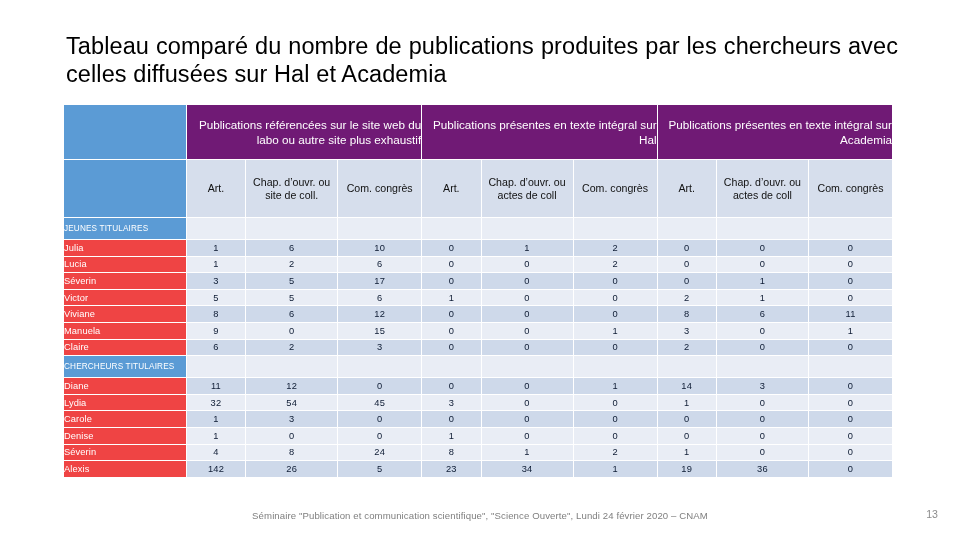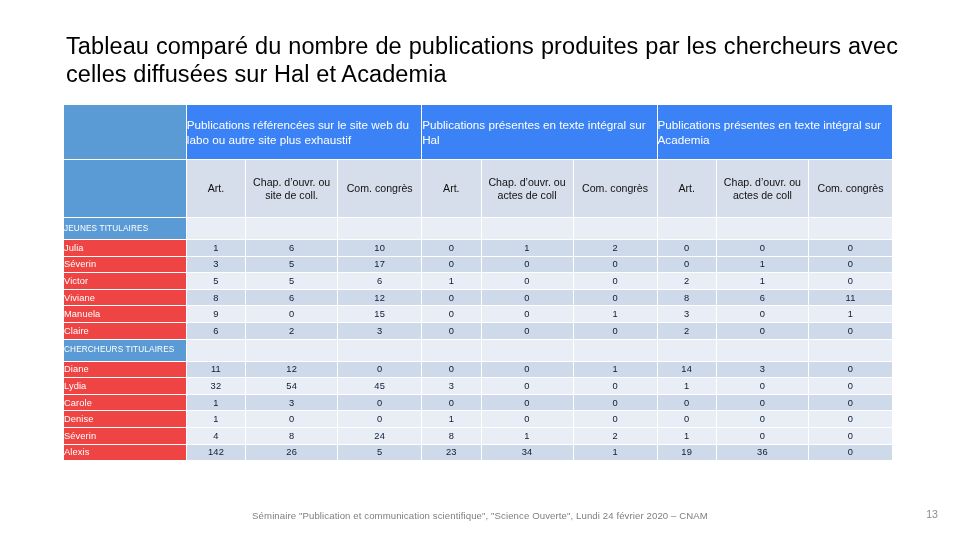--- a/index.html
+++ b/index.html
@@ -48,25 +48,25 @@
   }
 
   
   .col-label  { width: 120px; }
   .col-art    { width: 58px; }
   .col-chap   { width: 90px; }
   .col-com    { width: 82px; }
 
   
   .grp-head {
-    background: #3b82f6;
+    background: #701a75;
     color: #ffffff;
     font-size: 11.7px;
     line-height: 15.5px;
-    text-align: left;
+    text-align: right;
     font-weight: 700;
     height: 54px;
     padding: 2px 4px;
   }
   .grp-head-blank {
     background: #5B9BD5;
     height: 54px;
   }
 
   
@@ -196,20 +196,32 @@
         <td class="num-cell">1</td>
         <td class="num-cell">6</td>
         <td class="num-cell">10</td>
         <td class="num-cell">0</td>
         <td class="num-cell">1</td>
         <td class="num-cell">2</td>
         <td class="num-cell">0</td>
         <td class="num-cell">0</td>
         <td class="num-cell">0</td>
       </tr>
+      <tr class="band-light">
+        <td class="name-cell">Lucia</td>
+        <td class="num-cell">1</td>
+        <td class="num-cell">2</td>
+        <td class="num-cell">6</td>
+        <td class="num-cell">0</td>
+        <td class="num-cell">0</td>
+        <td class="num-cell">2</td>
+        <td class="num-cell">0</td>
+        <td class="num-cell">0</td>
+        <td class="num-cell">0</td>
+      </tr>
       <tr class="band-dark">
         <td class="name-cell">Séverin</td>
         <td class="num-cell">3</td>
         <td class="num-cell">5</td>
         <td class="num-cell">17</td>
         <td class="num-cell">0</td>
         <td class="num-cell">0</td>
         <td class="num-cell">0</td>
         <td class="num-cell">0</td>
         <td class="num-cell">1</td>

